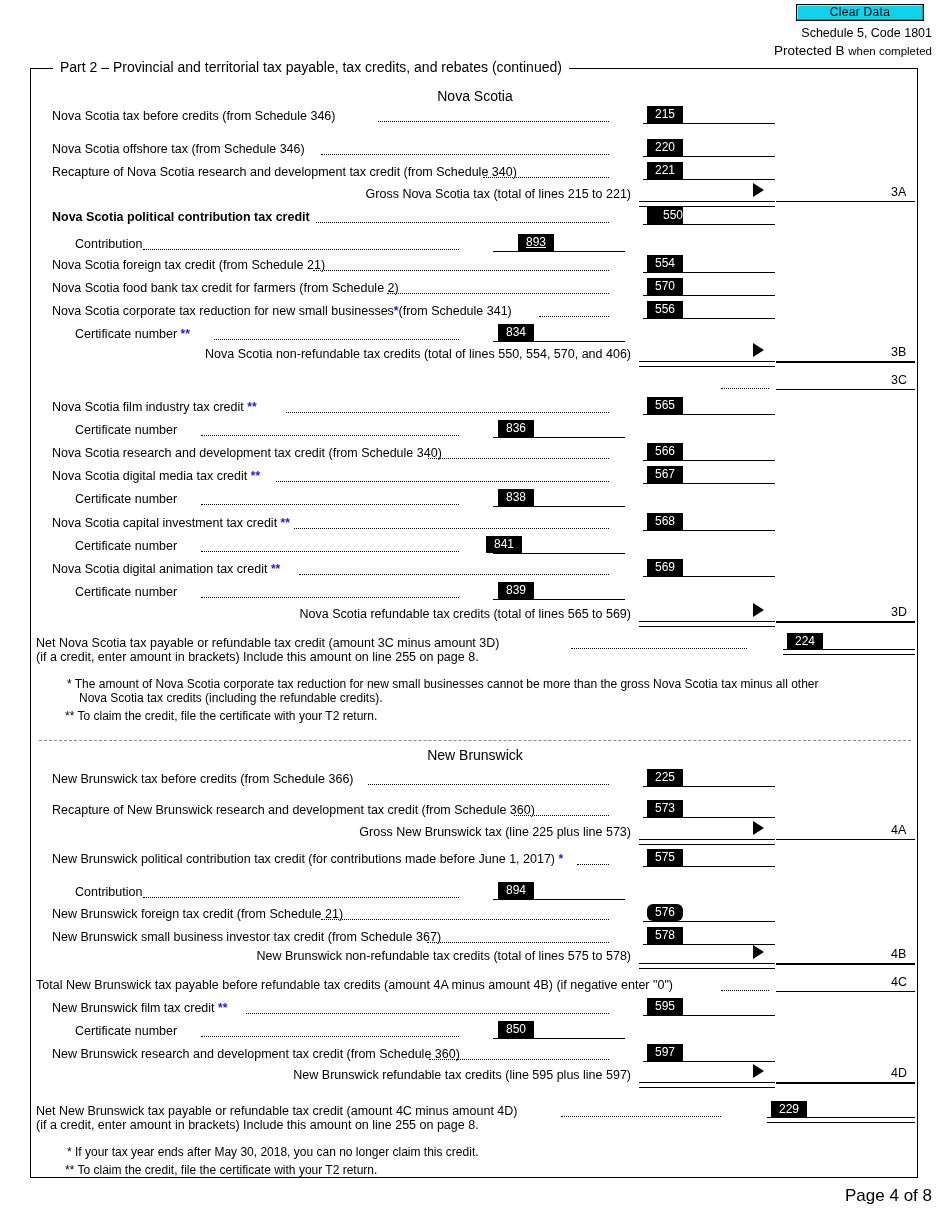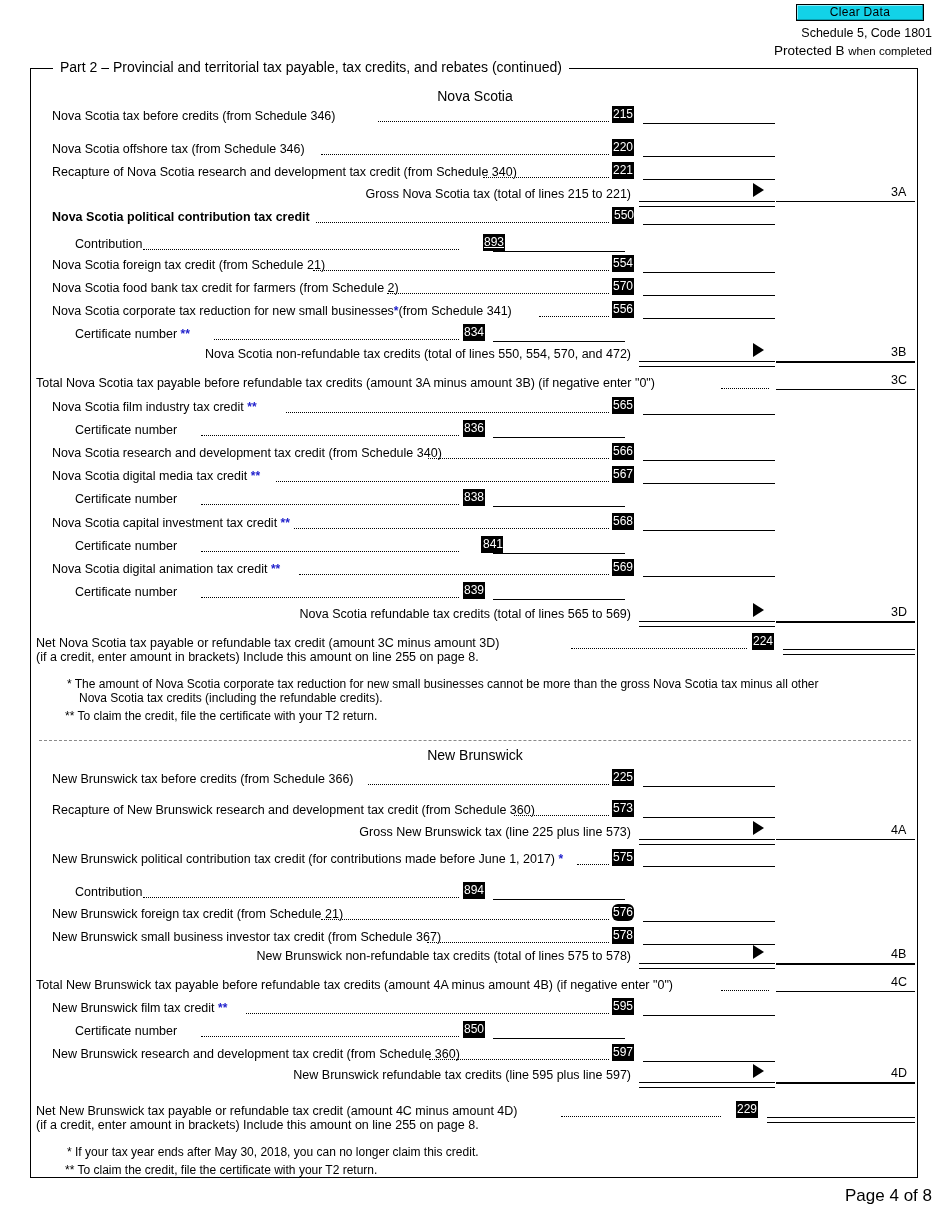--- a/index.html
+++ b/index.html
@@ -118,23 +118,24 @@
   }
 
   
   .box {
     position: absolute;
     background: #000000;
     color: #ffffff;
     font-size: 12px;
     line-height: 17px;
     height: 17px;
-    width: 22px;
+    width: 36px;
     text-align: center;
     font-family: "Liberation Sans", sans-serif;
+    margin-left: 35px;
   }
 
   
   .uline {
     position: absolute;
     border-bottom: 1.3px solid #000;
     height: 0;
   }
   .uline-thick {
     position: absolute;
@@ -260,27 +261,26 @@
     <div class="t" style="left:21px; top:235px;"><span>Nova Scotia corporate tax reduction for new small businesses</span><span class="ast">*</span><span>(from Schedule 341)</span></div>
     <div class="leader" style="left:508px; top:247px; width:70px;"></div>
     <div class="box" style="left:581px; top:232px;">556</div>
     <div class="uline" style="left:612px; top:249px; width:132px;"></div>
 
     <div class="t" style="left:44px; top:258px;"><span>Certificate number</span> <span class="ast">**</span></div>
     <div class="leader" style="left:183px; top:270px; width:245px;"></div>
     <div class="box" style="left:432px; top:255px;">834</div>
     <div class="uline" style="left:462px; top:272px; width:132px;"></div>
 
-    <div class="right-al" style="left:130px; top:278px; width:470px;">Nova Scotia non-refundable tax credits (total of lines 550, 554, 570, and 472)</div>
+    <div class="right-al" style="left:130px; top:278px; width:470px;">Nova Scotia non-refundable tax credits (total of lines 550, 554, 570, and 406)</div>
     <div class="uline-dbl" style="left:608px; top:292px; width:136px;"></div>
     <div class="arrow" style="left:722px; top:274px;"></div>
     <div class="uline-thick" style="left:745px; top:292px; width:139px;"></div>
     <div class="amt-letter" style="left:860px; top:276px;">3B</div>
 
-    <div class="t" style="left:5px; top:307px;">Total Nova Scotia tax payable before refundable tax credits (amount 3A minus amount 3B) (if negative enter "0")</div>
     <div class="leader" style="left:690px; top:319px; width:48px;"></div>
     <div class="uline" style="left:745px; top:320px; width:139px;"></div>
     <div class="amt-letter" style="left:860px; top:304px;">3C</div>
 
     <div class="t" style="left:21px; top:331px;"><span>Nova Scotia film industry tax credit</span> <span class="ast">**</span></div>
     <div class="leader" style="left:255px; top:343px; width:323px;"></div>
     <div class="box" style="left:581px; top:328px;">565</div>
     <div class="uline" style="left:612px; top:345px; width:132px;"></div>
 
     <div class="t" style="left:44px; top:354px;">Certificate number</div>
@@ -303,21 +303,21 @@
     <div class="box" style="left:432px; top:420px;">838</div>
     <div class="uline" style="left:462px; top:437px; width:132px;"></div>
 
     <div class="t" style="left:21px; top:447px;"><span>Nova Scotia capital investment tax credit</span> <span class="ast">**</span></div>
     <div class="leader" style="left:263px; top:459px; width:315px;"></div>
     <div class="box" style="left:581px; top:444px;">568</div>
     <div class="uline" style="left:612px; top:461px; width:132px;"></div>
 
     <div class="t" style="left:44px; top:470px;">Certificate number</div>
     <div class="leader" style="left:170px; top:482px; width:258px;"></div>
-    <div class="box" style="left:450px; top:467px;text-align:right;">841</div>
+    <div class="box" style="left:420px; top:467px;">841</div>
     <div class="uline" style="left:462px; top:484px; width:132px;"></div>
 
     <div class="t" style="left:21px; top:493px;"><span>Nova Scotia digital animation tax credit</span> <span class="ast">**</span></div>
     <div class="leader" style="left:268px; top:505px; width:310px;"></div>
     <div class="box" style="left:581px; top:490px;">569</div>
     <div class="uline" style="left:612px; top:507px; width:132px;"></div>
 
     <div class="t" style="left:44px; top:516px;">Certificate number</div>
     <div class="leader" style="left:170px; top:528px; width:258px;"></div>
     <div class="box" style="left:432px; top:513px;">839</div>

